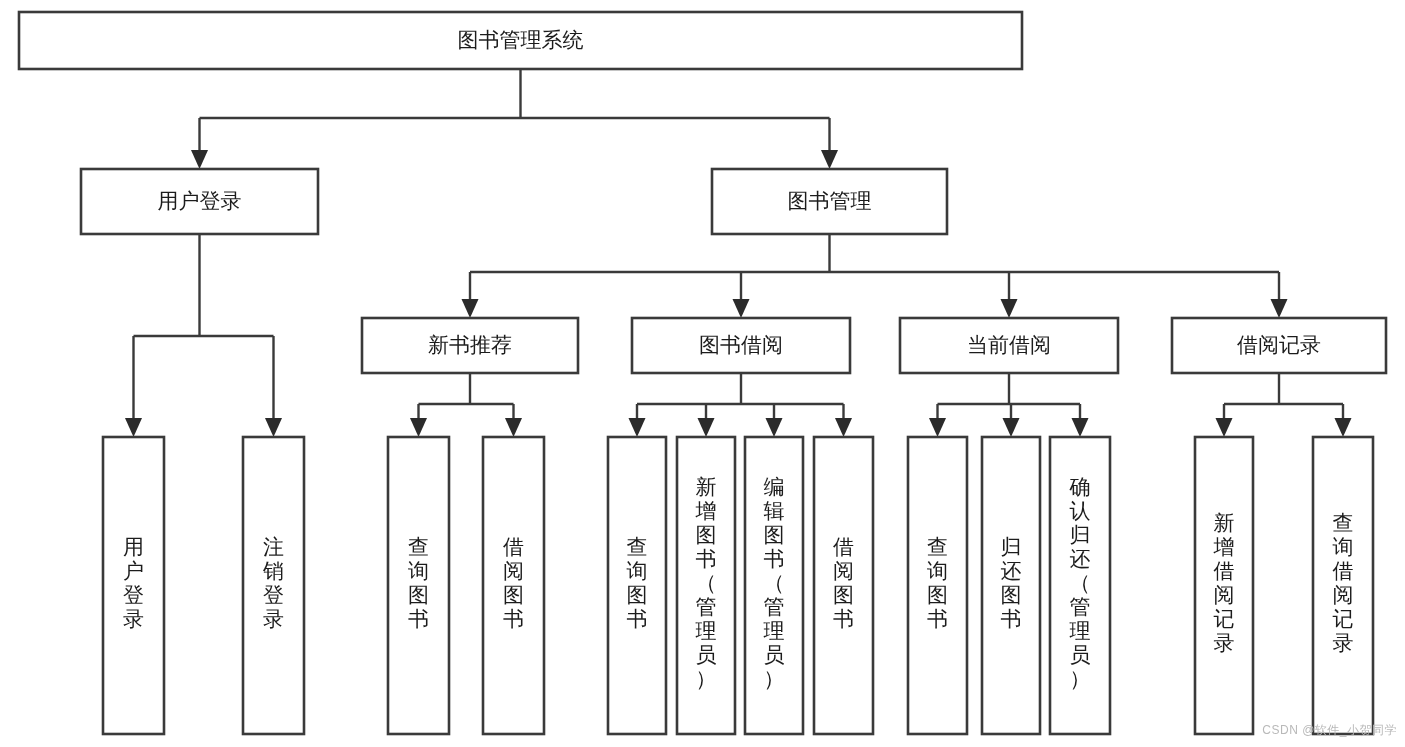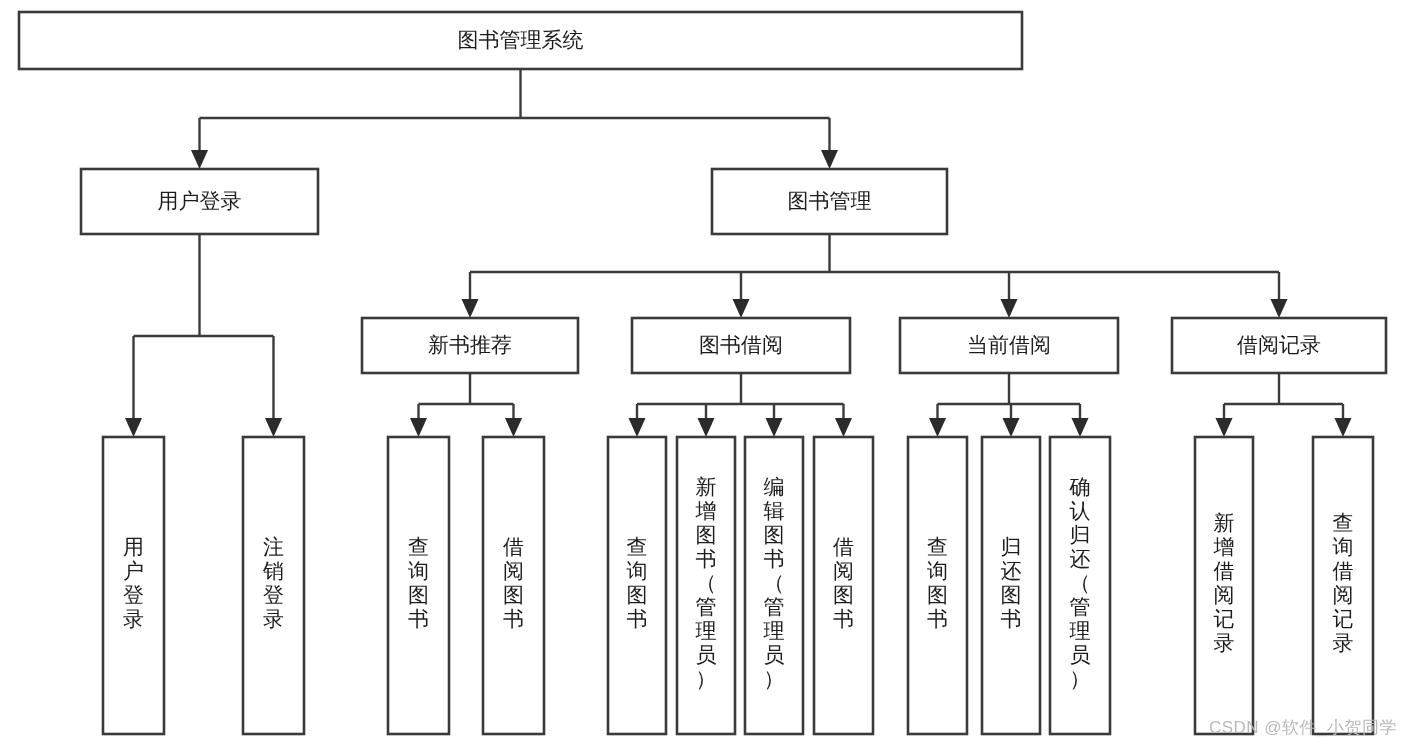--- a/index.html
+++ b/index.html
@@ -53,21 +53,21 @@
   }
   .arrow-head {
     fill: #2b2b2b;
     stroke: none;
   }
   .watermark {
     position: absolute;
     right: 8px;
     bottom: 8px;
     font-family: "Liberation Sans", "DejaVu Sans", sans-serif;
-    font-size: 17px;
+    font-size: 12px;
     color: #b9b9b9;
     letter-spacing: 0.5px;
     white-space: nowrap;
     pointer-events: none;
   }
 </style>
 </head>
 <body>
 
 <div id="diagram-root">

